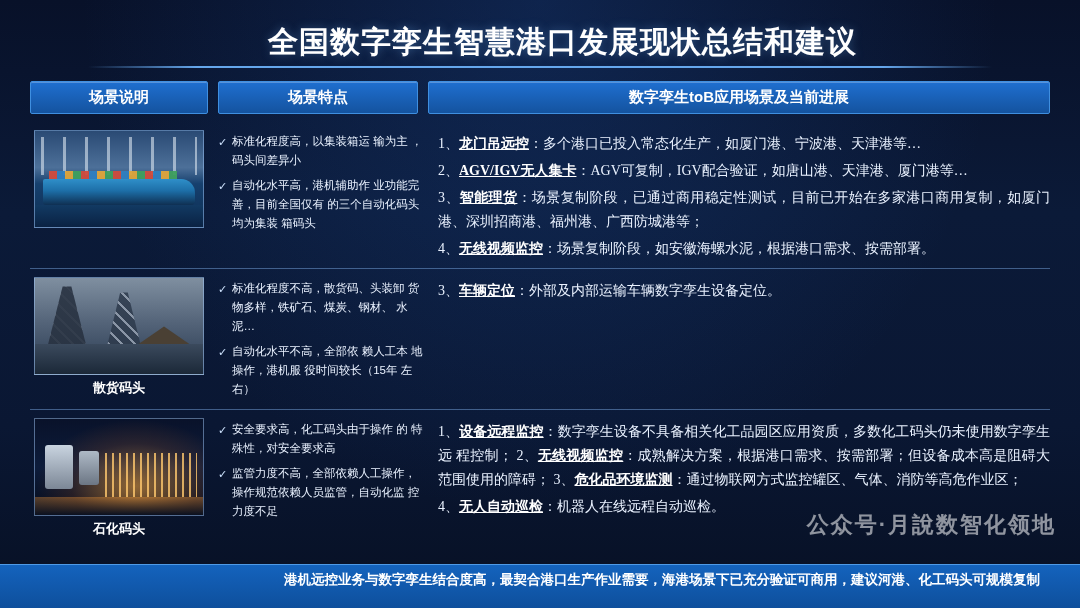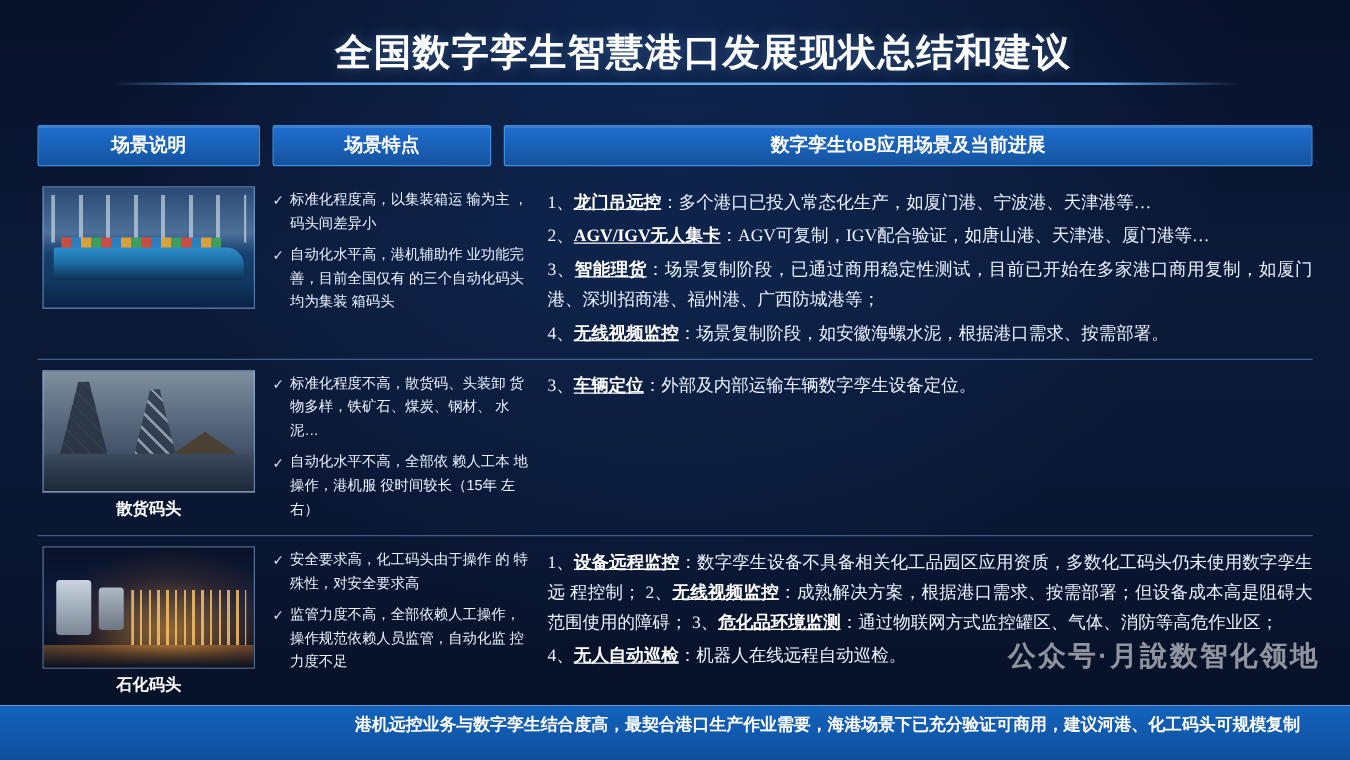--- a/index.html
+++ b/index.html
@@ -54,24 +54,23 @@
   .hdr {
     background: linear-gradient(180deg, #1f6fd0 0%, #14539f 100%);
     border: 1px solid #3f8fe0;
     color: #ffffff;
     font-weight: bold;
     font-size: 15px;
     text-align: center;
     padding: 6px 4px;
     border-radius: 2px;
     box-shadow: inset 0 1px 0 rgba(255,255,255,0.25);
-    margin-top: 19px;
   }
   .hdr.h1 { width: 178px; }
-  .hdr.h2 { width: 175px; }
+  .hdr.h2 { width: 200px; }
   .hdr.h3 { flex: 1; }
 
   .table { position: relative; padding: 8px 30px 0 30px; }
   .row {
     display: flex;
     gap: 10px;
     padding: 6px 0 4px 0;
     border-bottom: 1px solid rgba(130,180,240,0.45);
     align-items: flex-start;
   }

